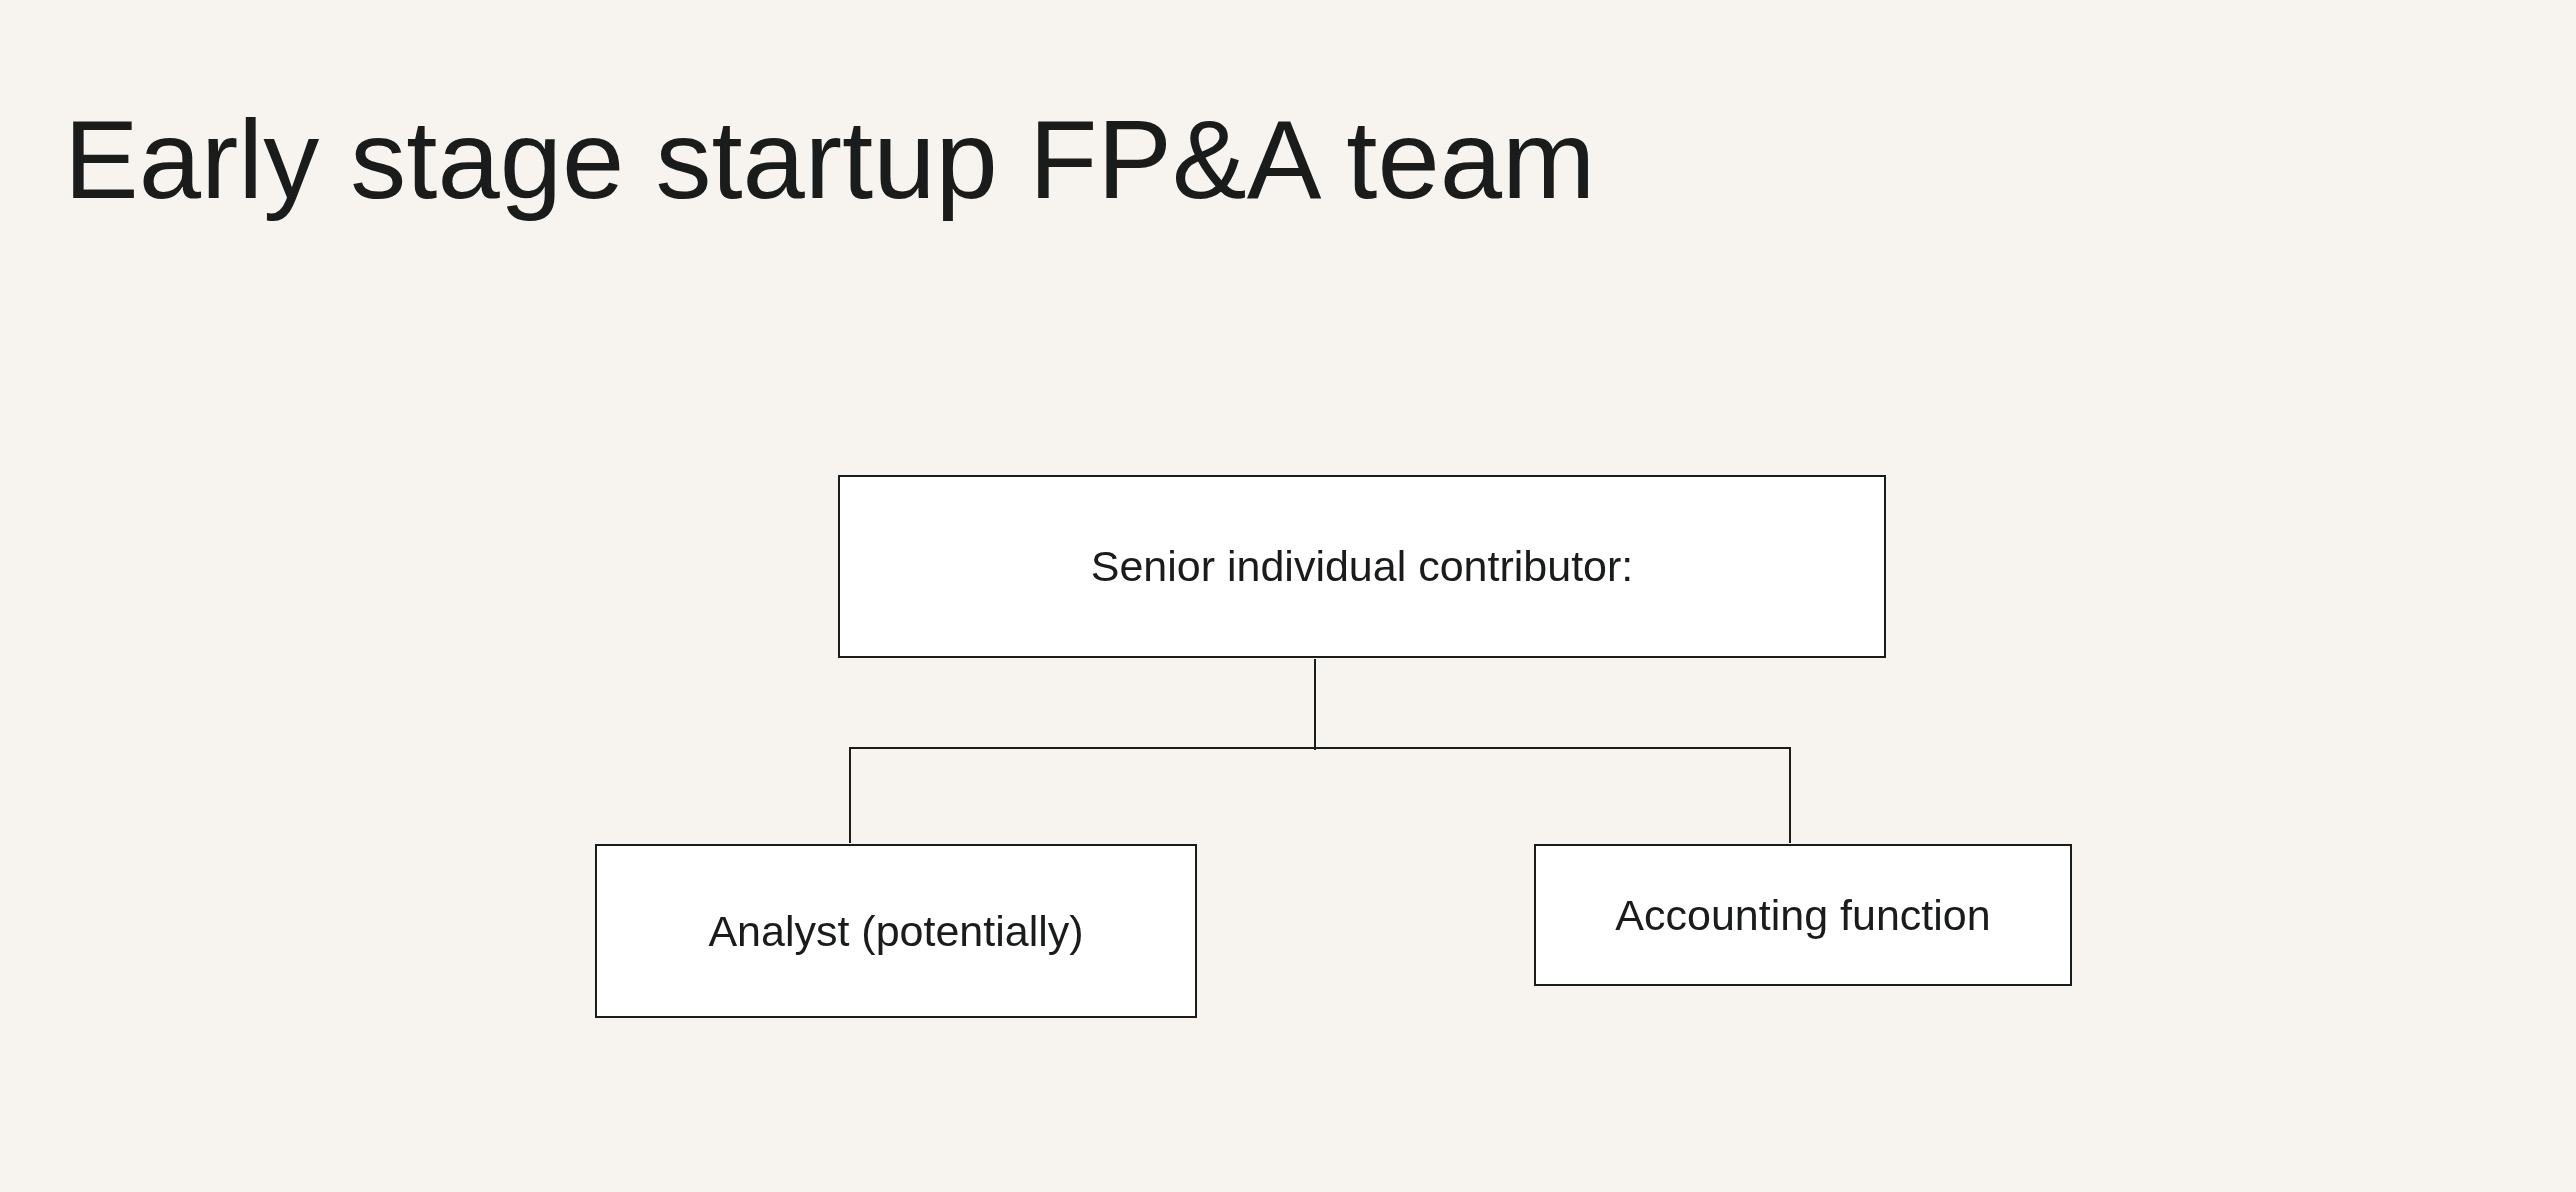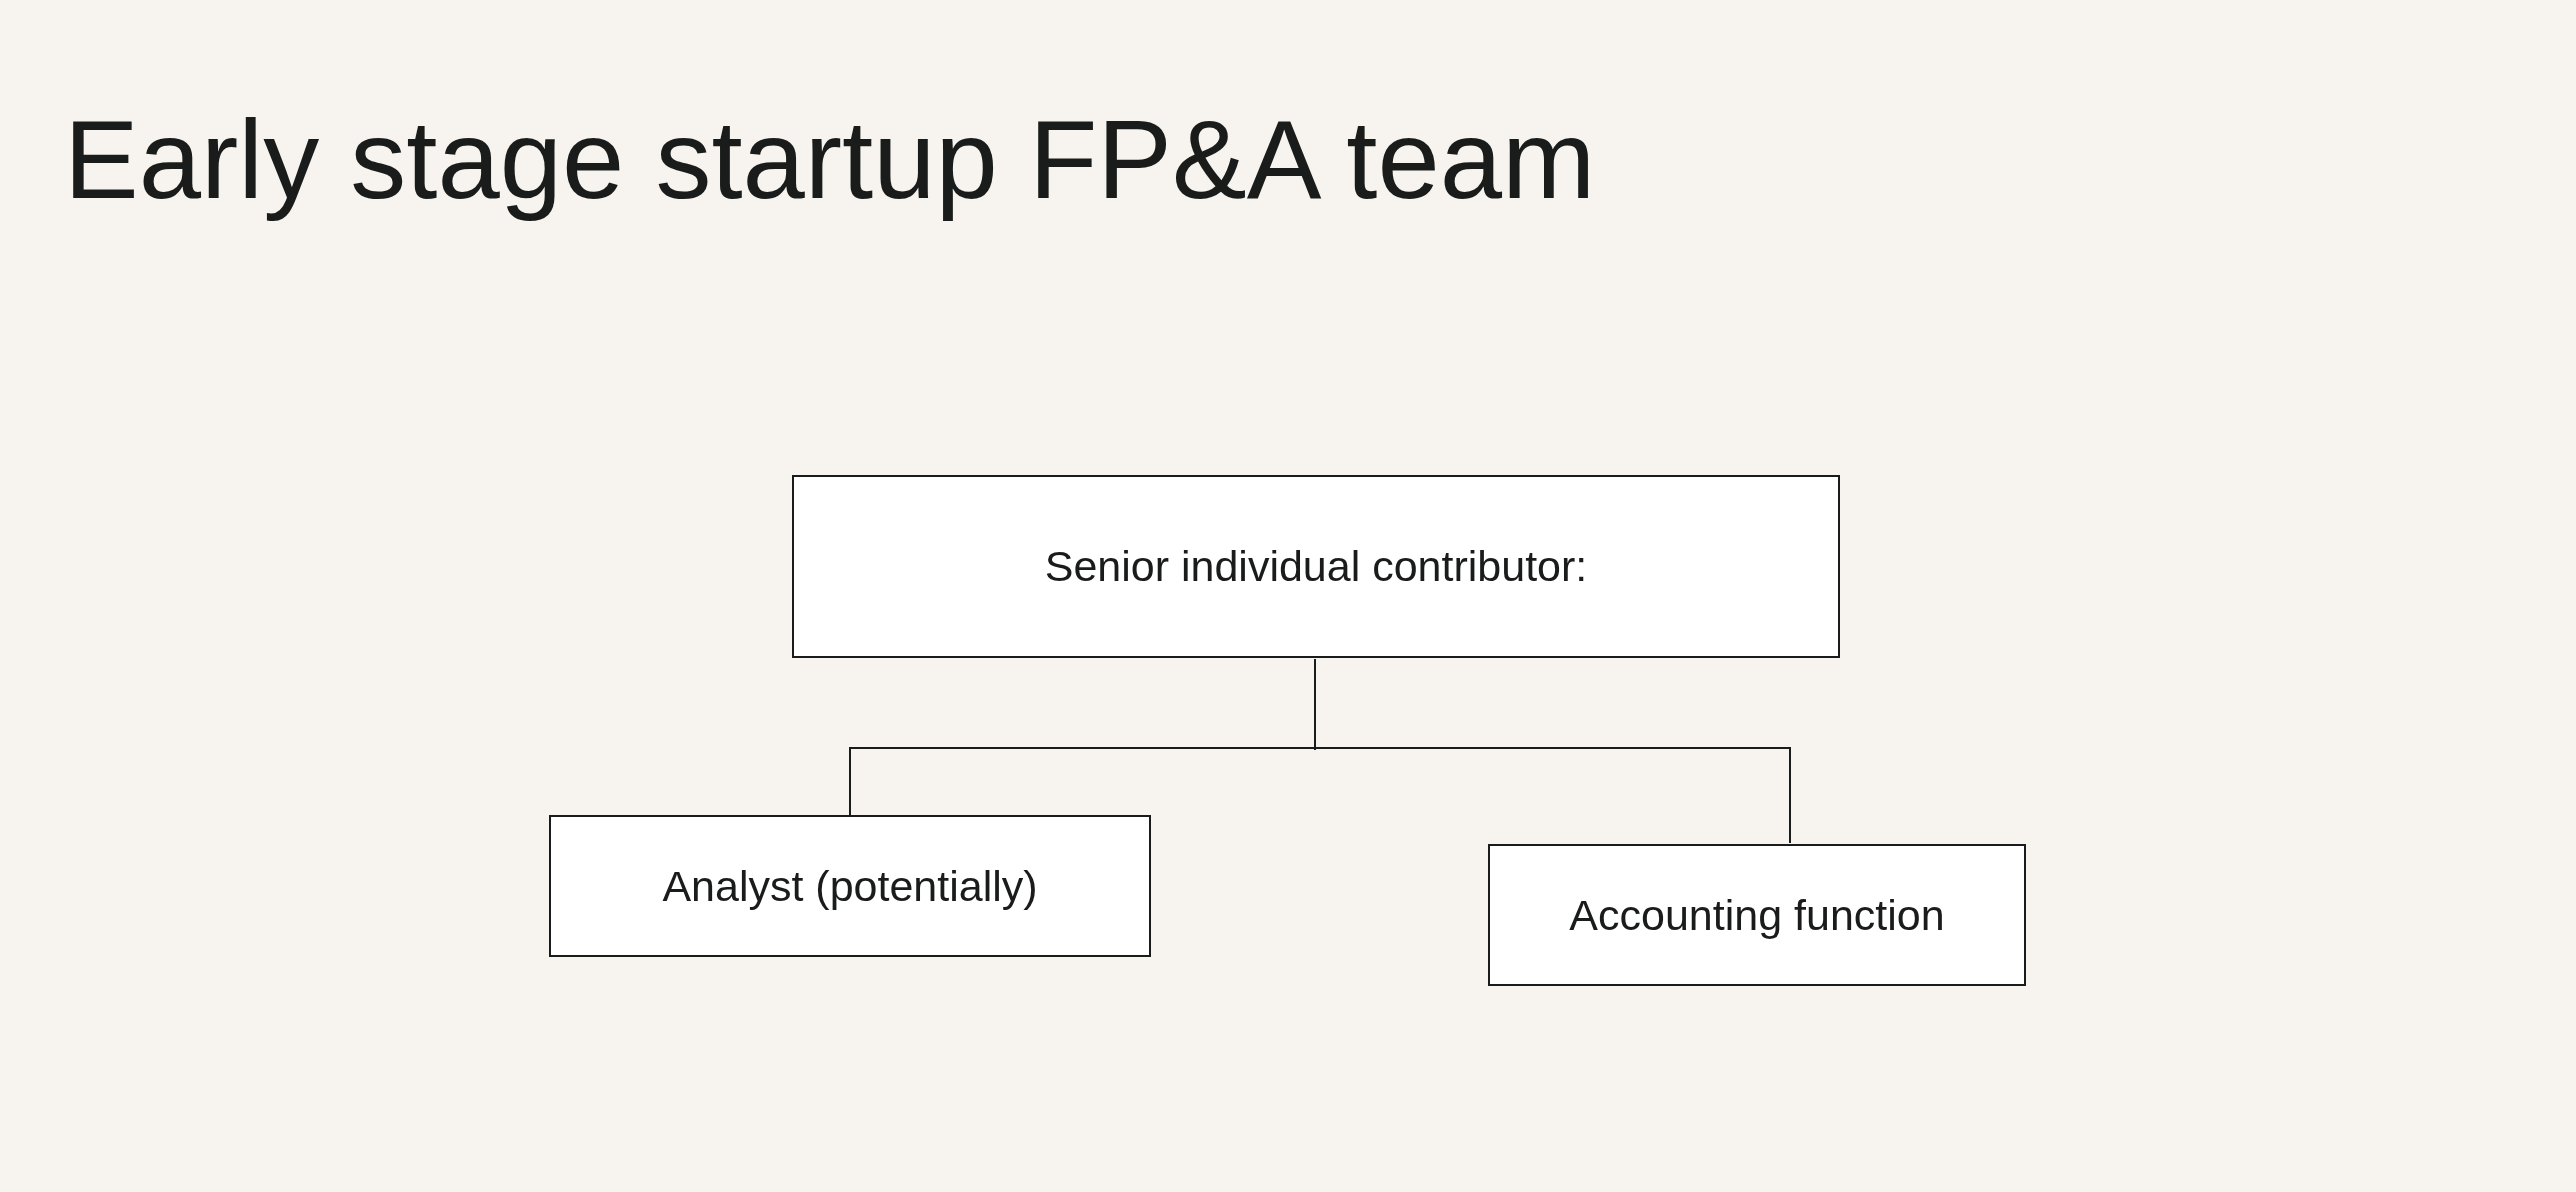--- a/index.html
+++ b/index.html
@@ -34,32 +34,33 @@
     border: 2.8px solid #191c1a;
     display: flex;
     flex-direction: column;
     align-items: center;
     justify-content: center;
     text-align: center;
     font-size: 43px;
     font-weight: 400;
     line-height: 1.55;
     color: #191c1a;
+    margin-left: 46px;
   }
   .node-root {
     left: 792px;
     top: 475px;
     width: 1048px;
     height: 183px;
   }
   .node-child-left {
     left: 549px;
-    top: 815px;
+    top: 844px;
     width: 602px;
-    height: 142px;
+    height: 174px;
   }
   .node-child-right {
     left: 1488px;
     top: 844px;
     width: 538px;
     height: 142px;
     justify-content: center;
   }
   .connector {
     position: absolute;

